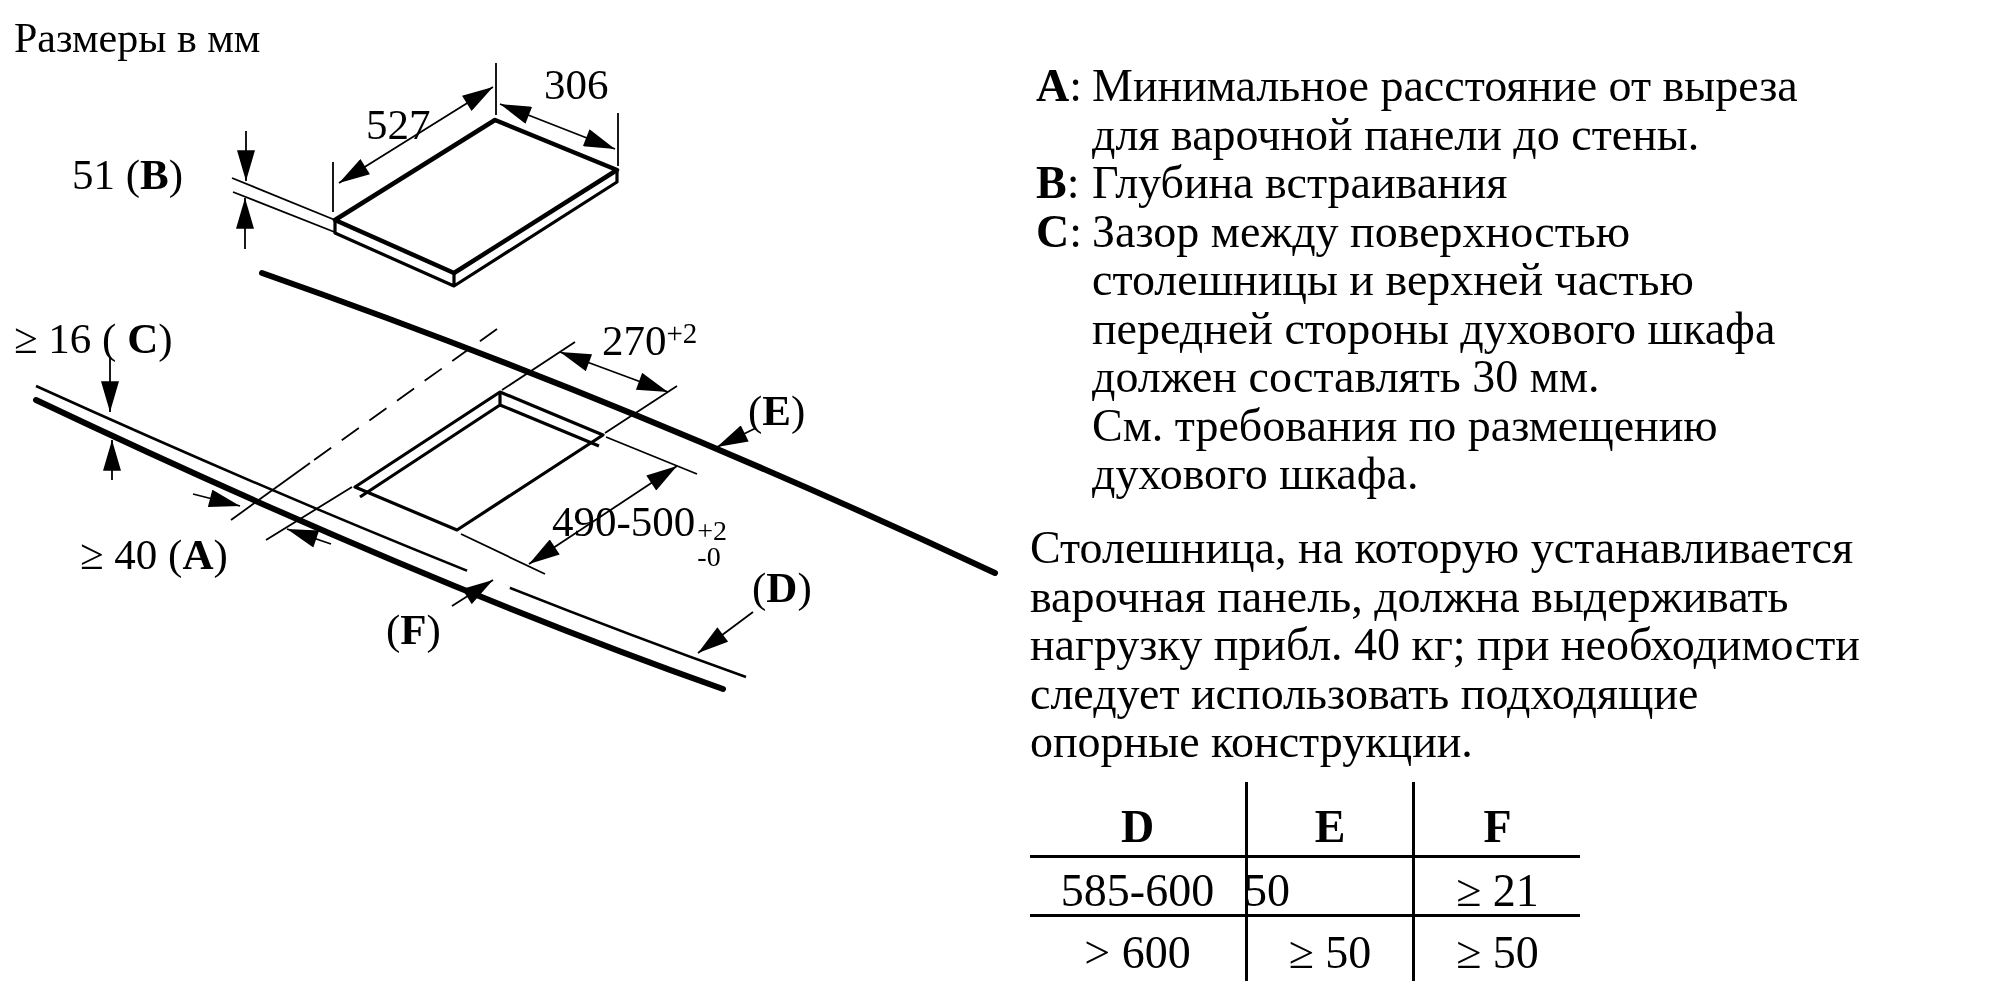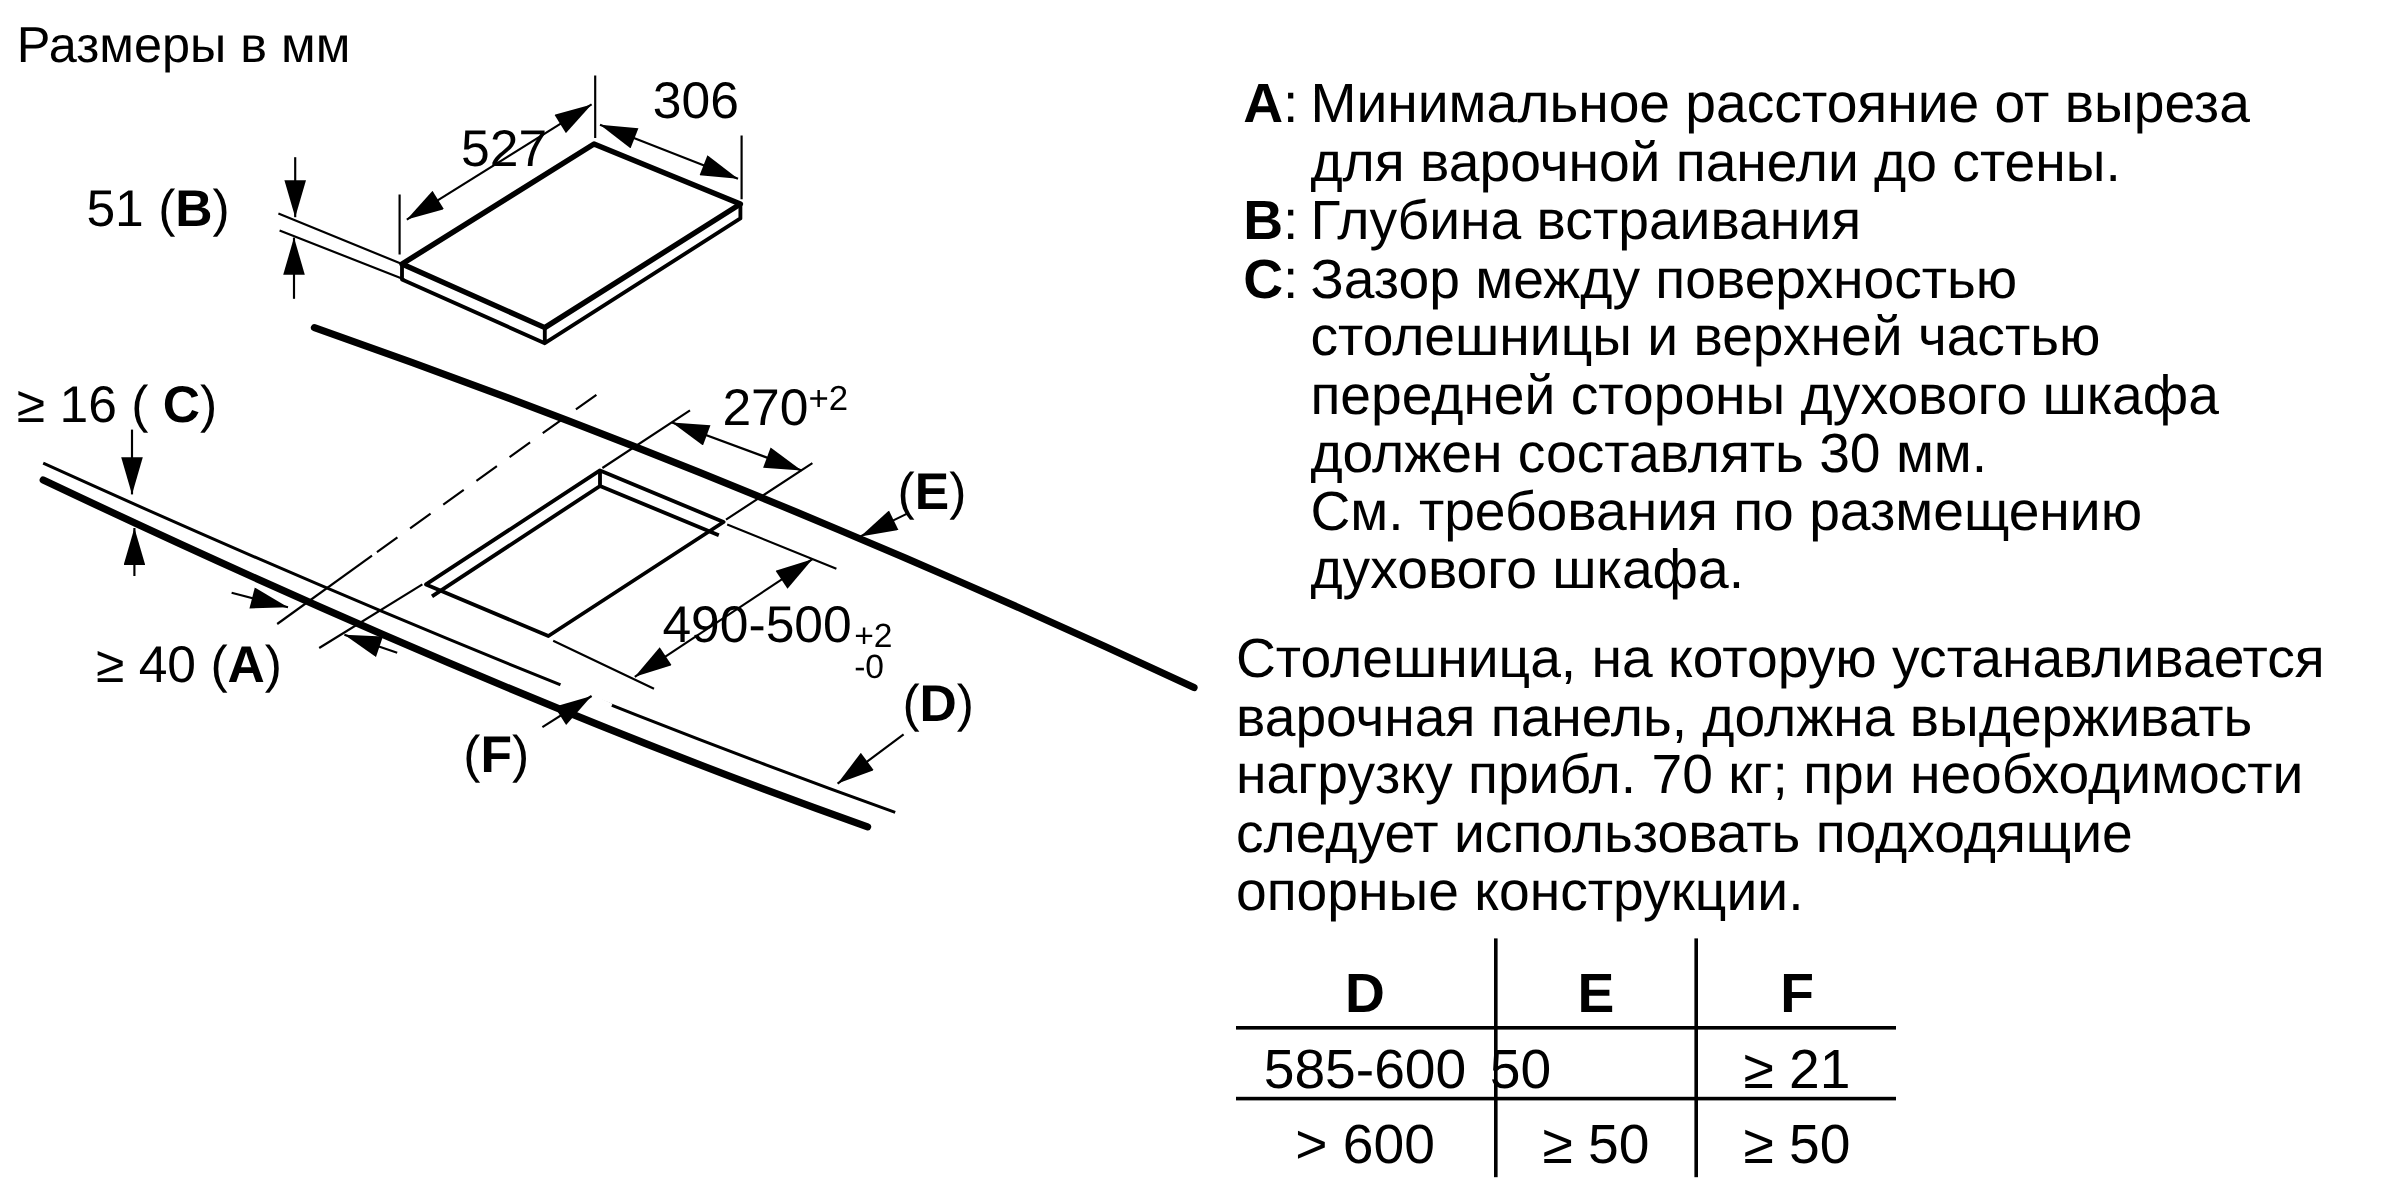--- a/index.html
+++ b/index.html
@@ -1,17 +1,17 @@
 <!DOCTYPE html>
 <html><head>
 <meta charset="utf-8">
 <style>
   html,body{margin:0;padding:0;background:#fff;}
   .stage{position:relative;width:2000px;height:1000px;background:#fff;overflow:hidden;
-         font-family:Liberation Sans, sans-serif;color:#000;}
+         font-family:Liberation Serif, serif;color:#000;}
   .stage svg{position:absolute;left:0;top:0;}
   .lbl{position:absolute;font-size:43px;white-space:nowrap;}
   .lbl b{font-weight:bold;}
   .lbl .sup{font-size:29px;vertical-align:12px;}
   .stack{display:inline-flex;flex-direction:column;font-size:28px;line-height:26px;
          transform:translateY(4px);margin-left:2px;}
   .title{position:absolute;left:14px;top:14px;font-size:42px;}
   .legend{position:absolute;left:1036px;top:62px;font-size:46px;line-height:48.5px;width:900px;}
   .legend-item{position:relative;padding-left:56px;}
   .legend-letter{position:absolute;left:0;top:0;}
@@ -70,21 +70,21 @@
       <line x1="677" y1="466" x2="529" y2="564" stroke-width="1.8" marker-start="url(#ah)" marker-end="url(#ah)"></line>
 
       <line x1="756" y1="428" x2="717" y2="447" stroke-width="1.8" marker-end="url(#ah)"></line>
       <line x1="753" y1="612" x2="698" y2="653" stroke-width="1.8" marker-end="url(#ah)"></line>
       <line x1="452" y1="606" x2="493" y2="580" stroke-width="1.8" marker-end="url(#ah)"></line>
     </g>
   </svg>
 
   <div class="title">Размеры в мм</div>
 
-  <div class="lbl" style="left:366px;top:100px;width:90px;text-align:right">527</div>
+  <div class="lbl" style="left:366px;top:100px;width:90px;text-align:left">527</div>
 
   <div class="lbl" style="left:544px;top:60px;width:90px;text-align:left">306</div>
 
   <div class="lbl" style="left:72px;top:150px"><span>51 (</span><b>B</b><span>)</span></div>
 
   <div class="lbl" style="left:14px;top:314px"><span>≥ 16 ( </span><b>C</b><span>)</span></div>
 
   <div class="lbl" style="left:80px;top:530px"><span>≥ 40 (</span><b>A</b><span>)</span></div>
 
   <div class="lbl" style="left:602px;top:316px"><span>270</span><span class="sup">+2</span></div>
@@ -120,21 +120,21 @@
       <div>передней стороны духового шкафа</div>
       <div>должен составлять 30 мм.</div>
       <div>См. требования по размещению</div>
       <div>духового шкафа.</div>
     </div>
   </div>
 
   <div class="para">
     <div>Столешница, на которую устанавливается</div>
     <div>варочная панель, должна выдерживать</div>
-    <div>нагрузку прибл. 70 кг; при необходимости</div>
+    <div>нагрузку прибл. 40 кг; при необходимости</div>
     <div>следует использовать подходящие</div>
     <div>опорные конструкции.</div>
   </div>
 
   <div>
     <div class="vline" style="left:1245px;top:782px;height:199px"></div>
     <div class="vline" style="left:1412px;top:782px;height:199px"></div>
     <div class="hline" style="left:1030px;top:855px;width:550px"></div>
     <div class="hline" style="left:1030px;top:914px;width:550px"></div>
 

